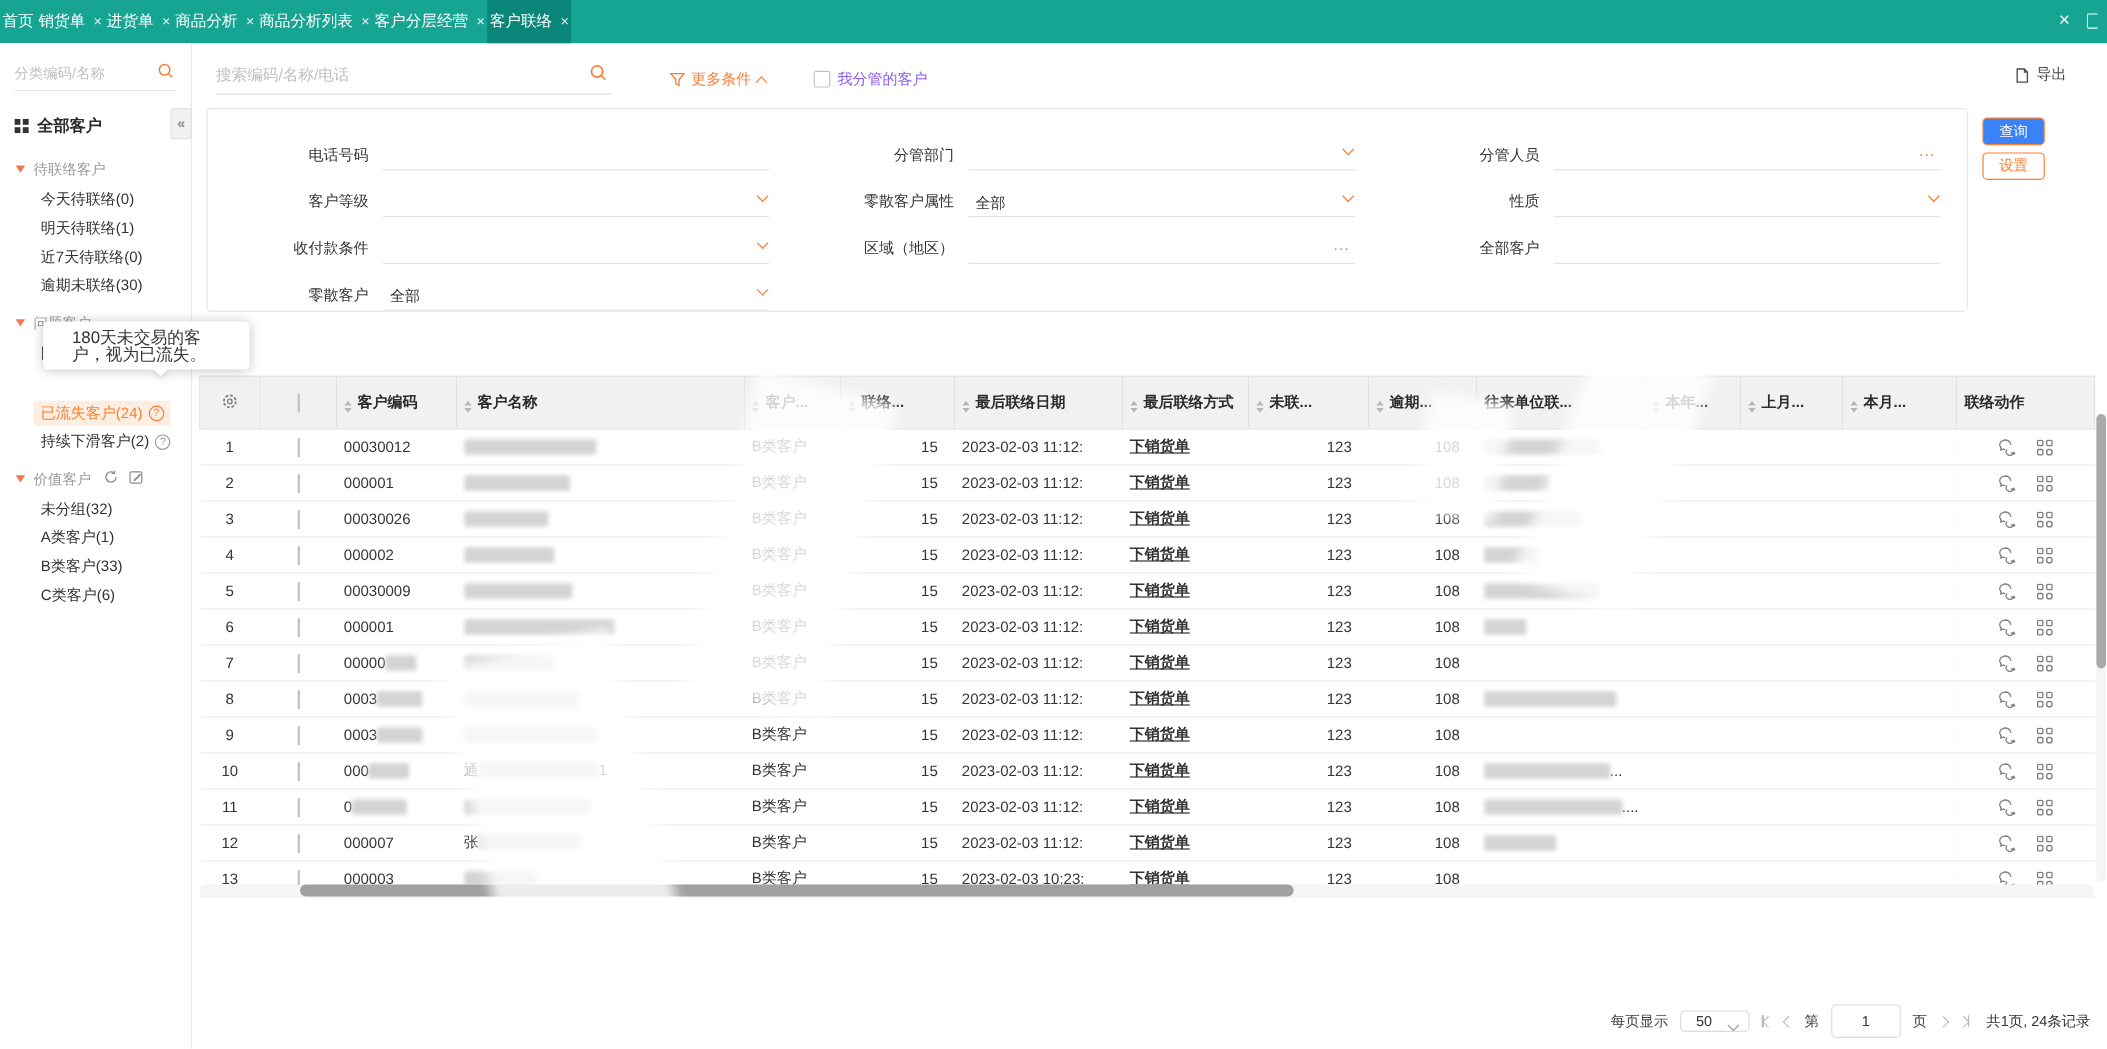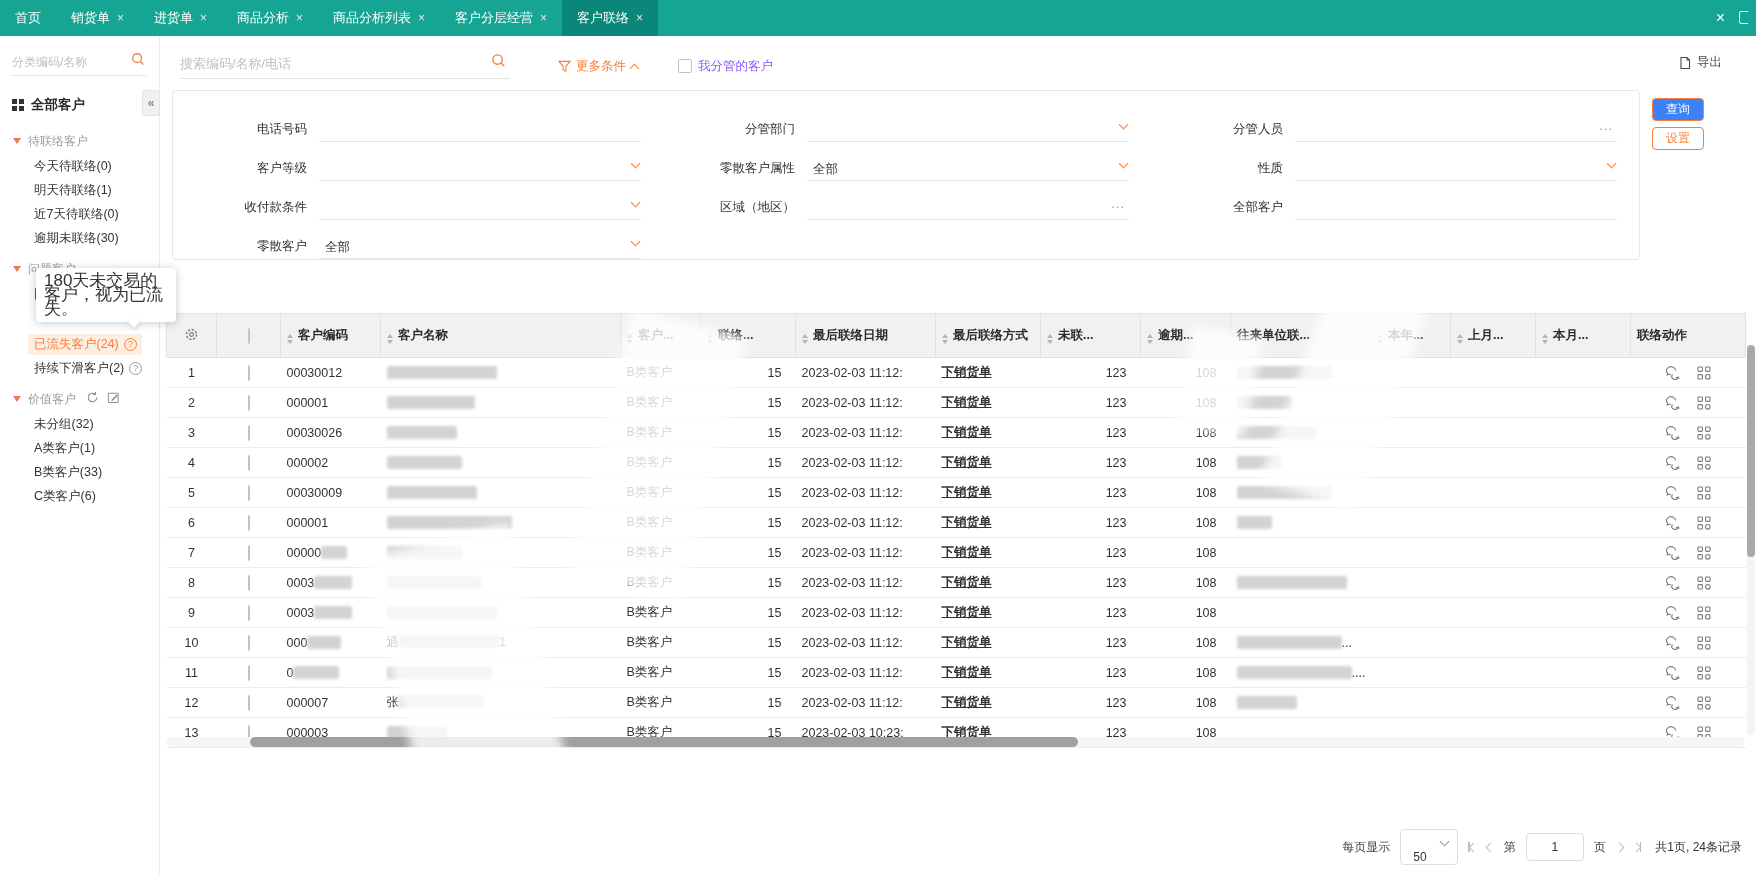--- a/index.html
+++ b/index.html
@@ -1,21 +1,21 @@
 <!DOCTYPE html>
 <html><head>
 <meta charset="utf-8">
 <style>
   *{margin:0;padding:0;box-sizing:border-box;}
   body{font-family:"Liberation Sans","DejaVu Sans",sans-serif;background:#fff;}
   .app{position:relative;width:1756px;height:874px;overflow:hidden;background:#fff;}
 
   
   .tabbar{position:relative;height:36px;background:#16a493;display:flex;align-items:stretch;color:#fff;}
-  .tab{display:flex;align-items:center;padding:0 15px;font-size:13px;cursor:pointer;white-space:nowrap;}
+  .tab{display:flex;align-items:center;padding:0 2px;font-size:13px;cursor:pointer;white-space:nowrap;}
   .tab.active{background:#0a877a;}
   .tab .x{margin-left:7px;font-size:12px;opacity:.85;}
   .tabbar-right{position:absolute;right:8px;top:0;height:36px;display:flex;align-items:center;gap:14px;}
   .tabbar-right .x-all{font-size:16px;cursor:pointer;}
   .tab-overflow{width:9px;height:14px;overflow:hidden;}
   .tab-overflow i{display:block;width:13px;height:13px;border:1.5px solid #eafffb;border-radius:2px;}
 
   
   .body-row{display:flex;height:838px;}
   .sidebar{position:relative;width:160px;border-right:1px solid #eaeaea;background:#fff;z-index:40;}
@@ -32,21 +32,21 @@
   .tree{margin-top:10px;}
   .tree-group{margin-top:6px;}
   .tree-ghead{height:26px;display:flex;align-items:center;padding-left:13px;font-size:12px;color:#9a9a9a;cursor:pointer;}
   .tri{width:0;height:0;border-left:4px solid transparent;border-right:4px solid transparent;border-top:6px solid #f4764f;margin-right:7px;}
   .ghead-tools{display:flex;gap:8px;margin-left:10px;color:#8f8f8f;}
   .tree-item{height:24px;display:flex;align-items:center;padding-left:34px;font-size:12.5px;color:#333;cursor:pointer;white-space:nowrap;}
   .tree-item .sel-pill{background:#fdeee3;color:#fb7e32;padding:2px 5px 2px 6px;margin-left:-6px;border-radius:2px;display:inline-flex;align-items:center;}
   .help-ic{display:inline-flex;align-items:center;justify-content:center;width:13px;height:13px;border:1px solid #9a9a9a;border-radius:50%;color:#9a9a9a;font-size:9px;margin-left:5px;flex:none;}
   .sel-pill .help-ic{border-color:#fb7e32;color:#fb7e32;}
   .tree-spacer{height:26px;}
-  .tooltip{position:absolute;left:36px;top:232px;width:140px;background:#fff;border-radius:4px;box-shadow:0 1px 10px rgba(0,0,0,.22);padding:6px 8px;font-size:17px;color:#333;z-index:50;line-height:14px;}
+  .tooltip{position:absolute;left:36px;top:232px;width:172px;background:#fff;border-radius:4px;box-shadow:0 1px 10px rgba(0,0,0,.22);padding:6px 24px;font-size:14px;color:#333;z-index:50;line-height:14px;}
   .tooltip .caret{position:absolute;left:94px;bottom:-4px;width:8px;height:8px;background:#fff;transform:rotate(45deg);box-shadow:2px 2px 5px rgba(0,0,0,.12);}
 
   
   .toolbar{position:relative;height:54px;display:flex;align-items:center;padding-top:6px;}
   .tb-search{position:relative;margin-left:20px;width:330px;border-bottom:1px solid #e2e2e2;padding-bottom:6px;}
   .tb-search input{border:none;outline:none;width:290px;font-size:13px;color:#333;font-family:inherit;}
   .tb-search input::placeholder{color:#c0c0c0;}
   .tb-search .mag{position:absolute;right:4px;top:-1px;color:#fb7e32;}
   .more-filters{display:flex;align-items:center;margin-left:48px;color:#fb7e32;font-size:12.5px;cursor:pointer;gap:5px;}
   .chev{display:inline-block;width:7px;height:7px;border-right:1.5px solid #fb7e32;border-bottom:1.5px solid #fb7e32;}
@@ -92,21 +92,21 @@
   .hscroll{position:absolute;left:0;top:424px;width:1579px;height:10px;background:#f6f6f6;border-radius:5px;}
   .hscroll .thumb{position:absolute;left:84px;top:0;width:828px;height:10px;background:#a0a0a0;border-radius:5px;}
   .smudge{position:absolute;background:rgba(255,255,255,.8);filter:blur(5px);z-index:5;pointer-events:none;}
   .s1{left:432px;top:6px;width:118px;height:272px;transform:rotate(14deg);}
   .s2{left:1128px;top:-24px;width:100px;height:214px;transform:rotate(20deg);}
   .s3{left:226px;top:224px;width:148px;height:252px;transform:rotate(-14deg);}
   .s4{left:1018px;top:18px;width:70px;height:100px;transform:rotate(10deg);}
 
   
   .pagination{position:absolute;right:14px;bottom:9px;display:flex;align-items:center;gap:10px;font-size:12px;color:#444;}
-  .pg-select{position:relative;width:58px;height:36px;border:1px solid #dcdcdc;border-radius:4px;display:flex;align-items:flex-end;padding-left:12px;color:#333;cursor:pointer;}
+  .pg-select{position:relative;width:58px;height:18px;border:1px solid #dcdcdc;border-radius:4px;display:flex;align-items:center;padding-left:12px;color:#333;cursor:pointer;}
   .pg-select .chev{border-color:#9a9a9a;position:absolute;right:9px;top:11px;}
   .pg-input{width:58px;height:28px;border:1px solid #dcdcdc;border-radius:4px;text-align:center;font-size:12px;color:#333;outline:none;font-family:inherit;}
   .pchev{display:inline-flex;align-items:center;color:#bdbdbd;cursor:pointer;}
   .pchev .c{width:7px;height:7px;border-left:1.5px solid #bdbdbd;border-bottom:1.5px solid #bdbdbd;}
   .pchev .cl{transform:rotate(45deg);}
   .pchev .cr{transform:rotate(-135deg);}
   .pchev .bar{width:1.5px;height:10px;background:#bdbdbd;}
   .pg-summary{color:#333;margin-left:4px;}
 </style>
 </head>

